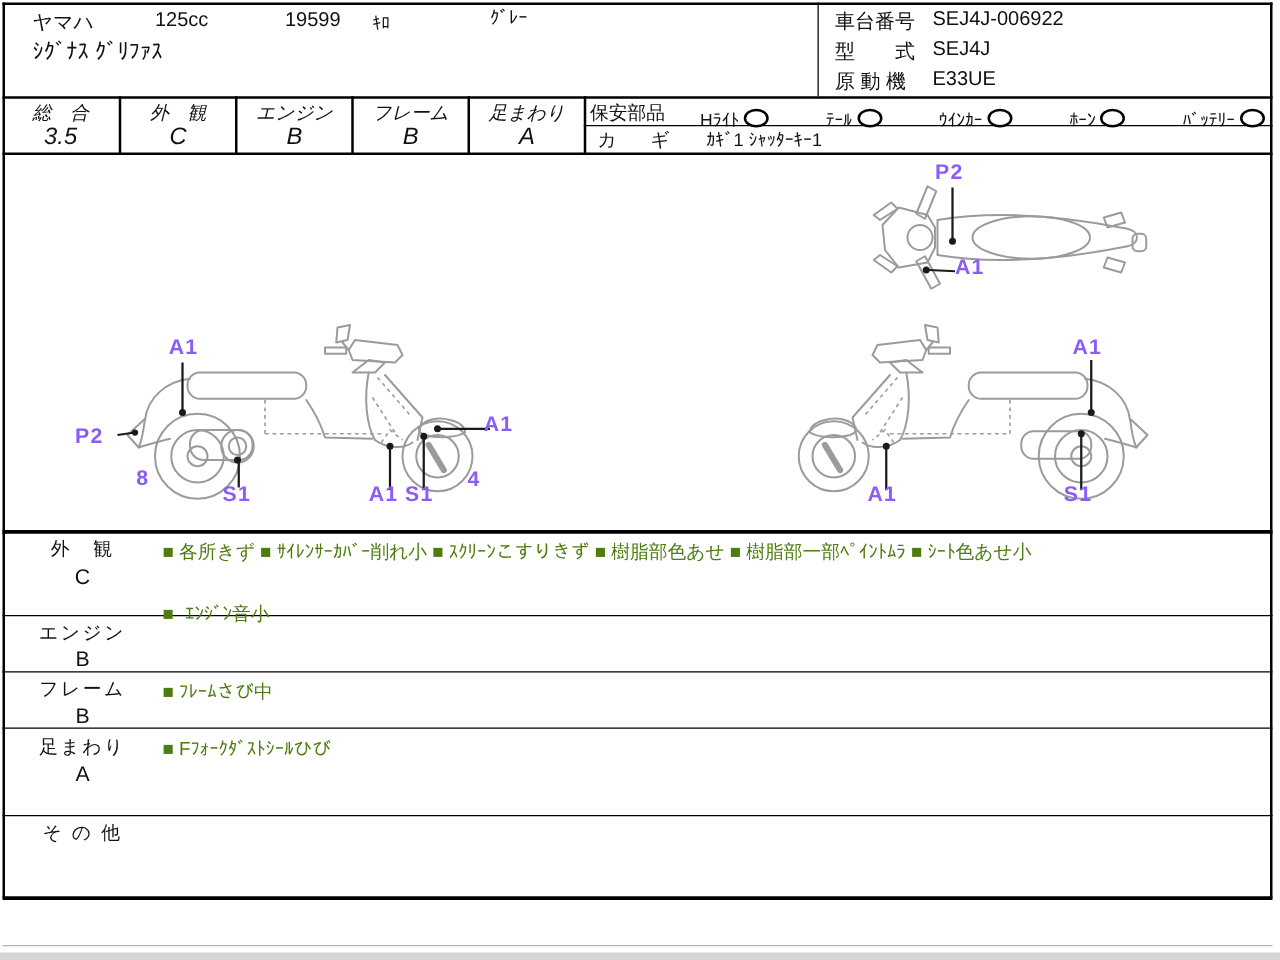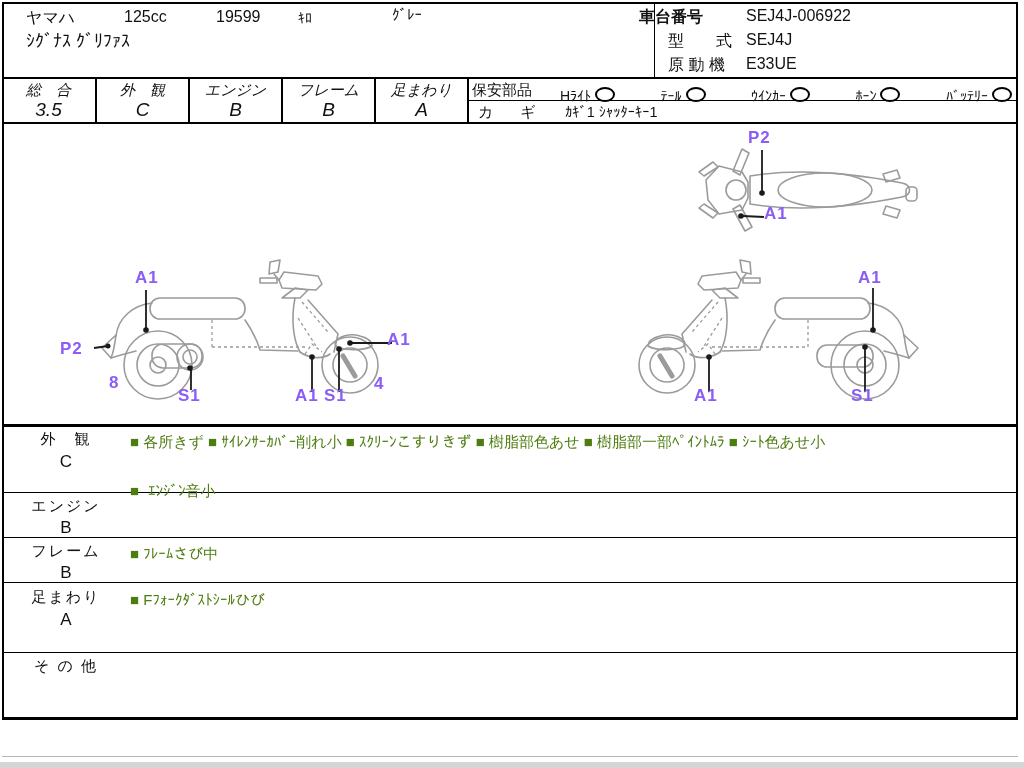--- a/index.html
+++ b/index.html
@@ -45,26 +45,26 @@
   <div class="hl" style="left:2px;top:492px;width:1016px;height:1px;"></div>
   <div class="hl" style="left:2px;top:537px;width:1016px;height:1px;"></div>
   <div class="hl" style="left:2px;top:582px;width:1016px;height:1px;"></div>
   <div class="hl" style="left:2px;top:652px;width:1016px;height:1px;"></div>
   <div class="hl" style="left:2px;top:717px;width:1016px;height:3px;"></div>
   <div class="hl" style="left:2px;top:756px;width:1016px;height:1px;background:#b5b5b5;"></div>
   <div class="hl" style="left:0px;top:762px;width:1024px;height:6px;background:#d6d6d6;"></div>
 
   <div class="txt lbl16" style="left:26px;top:8px;">ヤマハ</div>
   <div class="txt lbl16" style="left:124px;top:8px;">125cc</div>
-  <div class="txt lbl16" style="left:216px;top:8px;">19599</div>
+  <div class="txt lbl16" style="left:228px;top:8px;">19599</div>
   <div class="txt" style="left:298px;top:10px;font-size:14px;">ｷﾛ</div>
   <div class="txt lbl15" style="left:392px;top:6px;">ｸﾞﾚｰ</div>
   <div class="txt" style="left:26px;top:31px;font-size:18px;">ｼｸﾞﾅｽ ｸﾞﾘﾌｧｽ</div>
 
-  <div class="txt lbl16" style="left:639px;top:7px;font-weight:bold;">車台番号</div>
+  <div class="txt lbl16" style="left:668px;top:7px;">車台番号</div>
   <div class="txt lbl16" style="left:746px;top:7px;">SEJ4J-006922</div>
   <div class="txt lbl16" style="left:668px;top:31px;">型　　式</div>
   <div class="txt lbl16" style="left:746px;top:31px;">SEJ4J</div>
   <div class="txt lbl16" style="left:668px;top:55px;">原 動 機</div>
   <div class="txt lbl16" style="left:746px;top:55px;">E33UE</div>
 
   <div class="txt lbl15 cellc" style="left:2px;top:81px;width:93px;">総　合</div>
   <div class="txt val19 cellc" style="left:2px;top:99px;width:93px;">3.5</div>
   <div class="txt lbl15 cellc" style="left:97px;top:81px;width:91px;">外　観</div>
   <div class="txt val19 cellc" style="left:97px;top:99px;width:91px;">C</div>

